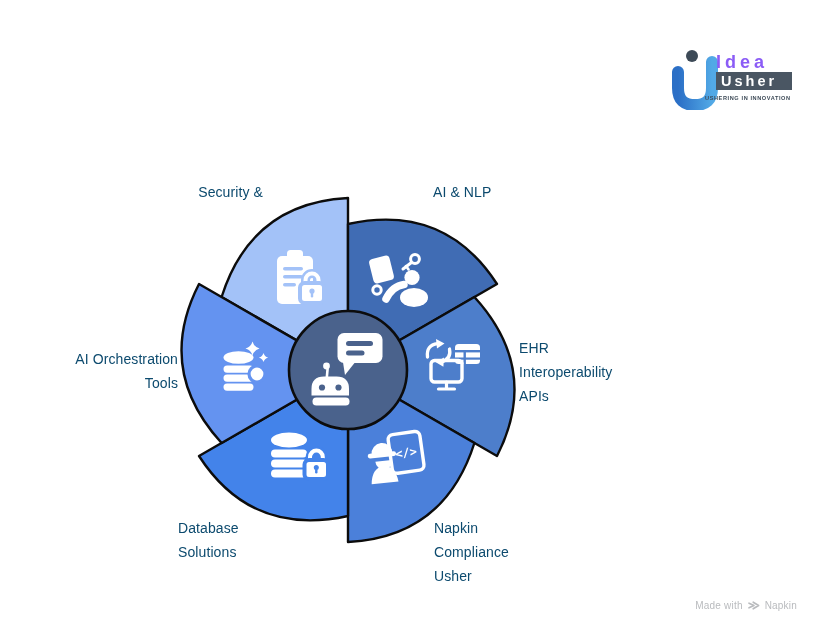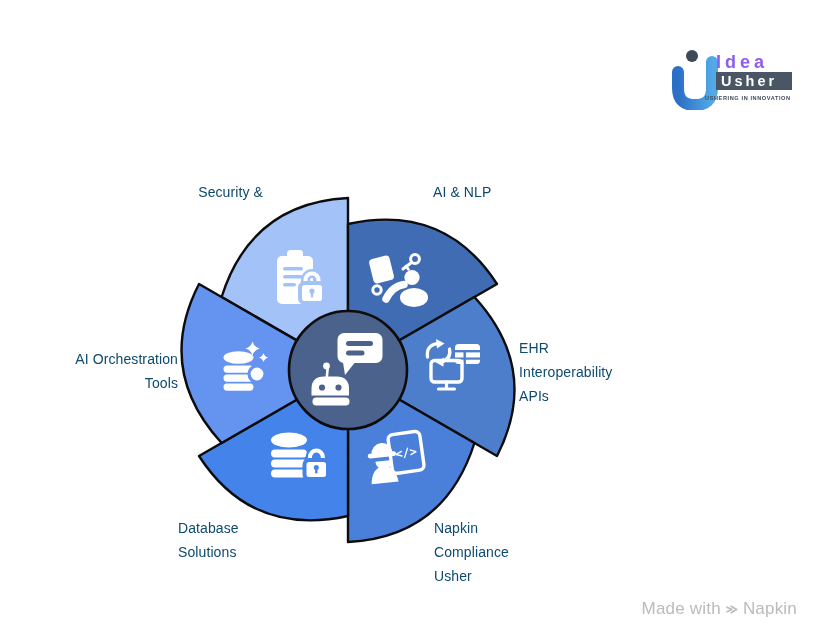--- a/index.html
+++ b/index.html
@@ -40,21 +40,21 @@
   }
   .logo-tagline{
     position:absolute;left:55px;top:55px;
     font-size:5.6px;font-weight:bold;letter-spacing:.6px;
     color:#3d4a57;white-space:nowrap;
   }
   
   .footer{
     position:absolute;top:599px;right:41px;
     display:flex;align-items:center;gap:4px;
-    font-size:17px;color:#b9bbbe;letter-spacing:.2px;
+    font-size:10px;color:#b9bbbe;letter-spacing:.2px;
   }
   .footer svg{display:block}
 </style>
 </head>
 <body>
 
 <svg id="diagram" width="838" height="634" viewBox="0 0 838 634">
 
   <g stroke="#0c0c0c" stroke-width="2.4" stroke-linejoin="round">
     <path d="M348 370 L348 198 Q251.5 202.9 221.6 297 Z" fill="#a3c2f8"></path>

